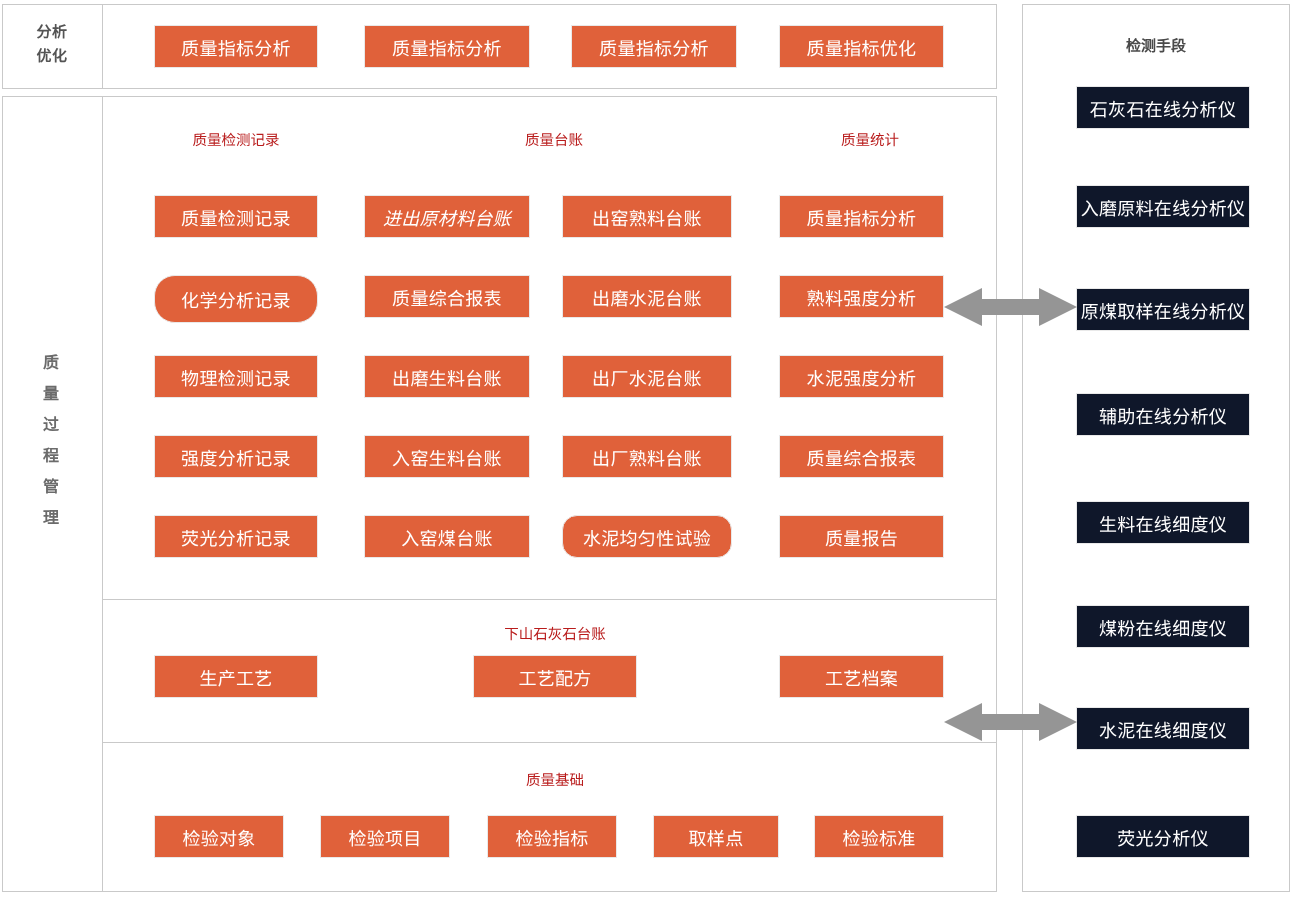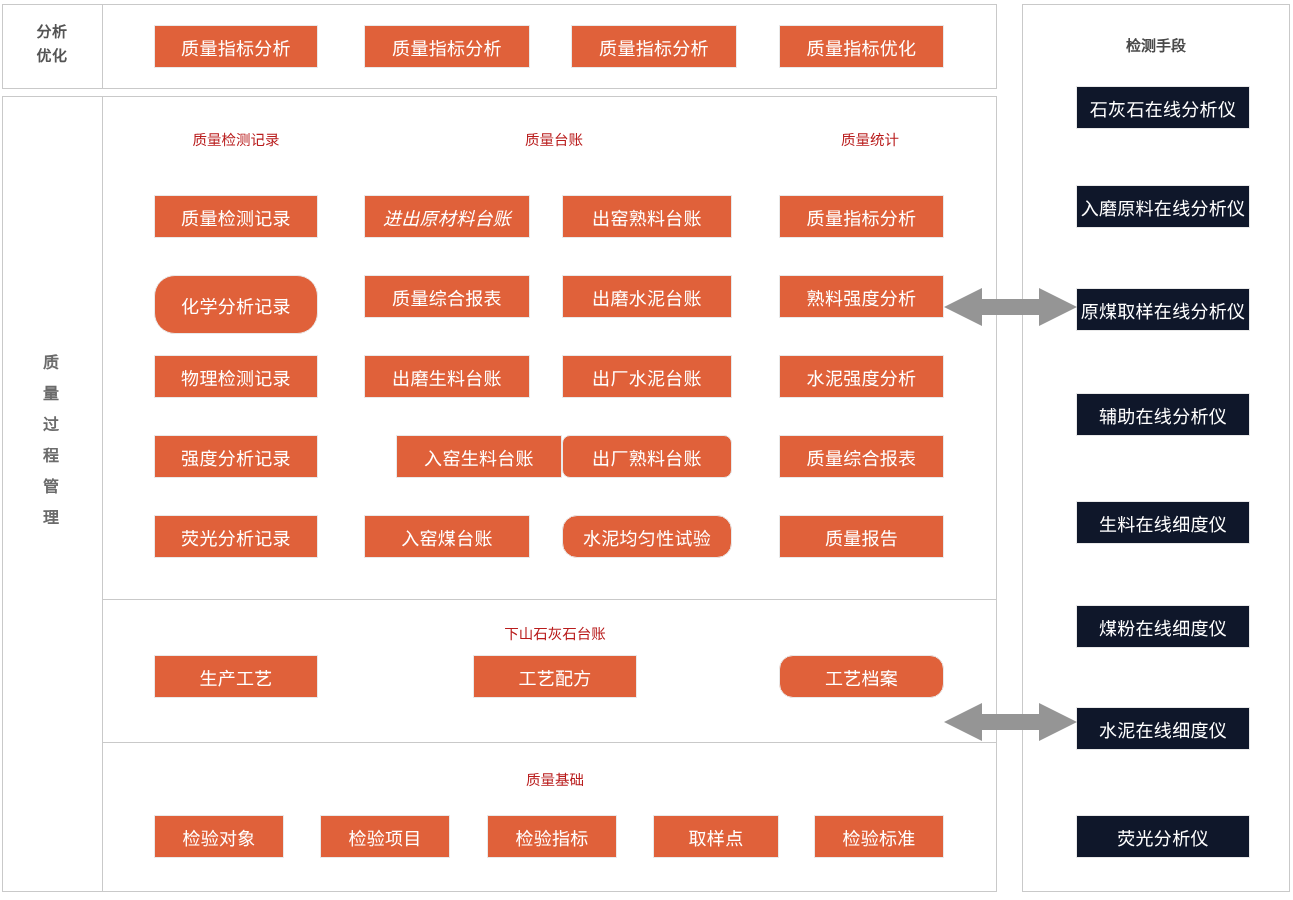--- a/index.html
+++ b/index.html
@@ -138,48 +138,48 @@
     <div>程</div>
     <div>管</div>
     <div>理</div>
   </div>
 
   <div class="group-title" style="left:156px; top:128px; width:160px;">质量检测记录</div>
   <div class="group-title" style="left:474px; top:128px; width:160px;">质量台账</div>
   <div class="group-title" style="left:790px; top:128px; width:160px;">质量统计</div>
 
   <div class="box box-orange" style="left:154px; top:195px; width:164px; height:43px;">质量检测记录</div>
-  <div class="box box-orange" style="left:154px; top:275px; width:164px; height:59px;border-radius:21px;">化学分析记录</div>
+  <div class="box box-orange" style="left:154px; top:275px; width:164px; height:48px;border-radius:21px;">化学分析记录</div>
   <div class="box box-orange" style="left:154px; top:355px; width:164px; height:43px;">物理检测记录</div>
   <div class="box box-orange" style="left:154px; top:435px; width:164px; height:43px;">强度分析记录</div>
   <div class="box box-orange" style="left:154px; top:515px; width:164px; height:43px;">荧光分析记录</div>
 
   <div class="box box-orange" style="left:364px; top:195px; width:166px; height:43px;font-style:italic;">进出原材料台账</div>
   <div class="box box-orange" style="left:364px; top:275px; width:166px; height:43px;">质量综合报表</div>
   <div class="box box-orange" style="left:364px; top:355px; width:166px; height:43px;">出磨生料台账</div>
-  <div class="box box-orange" style="left:364px; top:435px; width:166px; height:43px;margin-left:32px;">入窑生料台账</div>
+  <div class="box box-orange" style="left:364px; top:435px; width:166px; height:43px;">入窑生料台账</div>
   <div class="box box-orange" style="left:364px; top:515px; width:166px; height:43px;">入窑煤台账</div>
 
   <div class="box box-orange" style="left:562px; top:195px; width:170px; height:43px;">出窑熟料台账</div>
   <div class="box box-orange" style="left:562px; top:275px; width:170px; height:43px;">出磨水泥台账</div>
   <div class="box box-orange" style="left:562px; top:355px; width:170px; height:43px;">出厂水泥台账</div>
-  <div class="box box-orange" style="left:562px; top:435px; width:170px; height:43px;border-radius:8px;">出厂熟料台账</div>
+  <div class="box box-orange" style="left:562px; top:435px; width:170px; height:43px;">出厂熟料台账</div>
   <div class="box box-orange" style="left:562px; top:515px; width:170px; height:43px;border-radius:15px;">水泥均匀性试验</div>
 
   <div class="box box-orange" style="left:779px; top:195px; width:165px; height:43px;">质量指标分析</div>
   <div class="box box-orange" style="left:779px; top:275px; width:165px; height:43px;">熟料强度分析</div>
   <div class="box box-orange" style="left:779px; top:355px; width:165px; height:43px;">水泥强度分析</div>
   <div class="box box-orange" style="left:779px; top:435px; width:165px; height:43px;">质量综合报表</div>
   <div class="box box-orange" style="left:779px; top:515px; width:165px; height:43px;">质量报告</div>
 
   <div class="group-title" style="left:470px; top:622px; width:170px;">下山石灰石台账</div>
 
   <div class="box box-orange" style="left:154px; top:655px; width:164px; height:43px;">生产工艺</div>
   <div class="box box-orange" style="left:473px; top:655px; width:164px; height:43px;">工艺配方</div>
-  <div class="box box-orange" style="left:779px; top:655px; width:165px; height:43px;border-radius:14px;">工艺档案</div>
+  <div class="box box-orange" style="left:779px; top:655px; width:165px; height:43px;">工艺档案</div>
 
   <div class="group-title" style="left:495px; top:768px; width:120px;">质量基础</div>
 
   <div class="box box-orange" style="left:154px; top:815px; width:130px; height:43px;">检验对象</div>
   <div class="box box-orange" style="left:320px; top:815px; width:130px; height:43px;">检验项目</div>
   <div class="box box-orange" style="left:487px; top:815px; width:130px; height:43px;">检验指标</div>
   <div class="box box-orange" style="left:653px; top:815px; width:126px; height:43px;">取样点</div>
   <div class="box box-orange" style="left:814px; top:815px; width:130px; height:43px;">检验标准</div>
 
   <div class="panel panel-right"></div>

